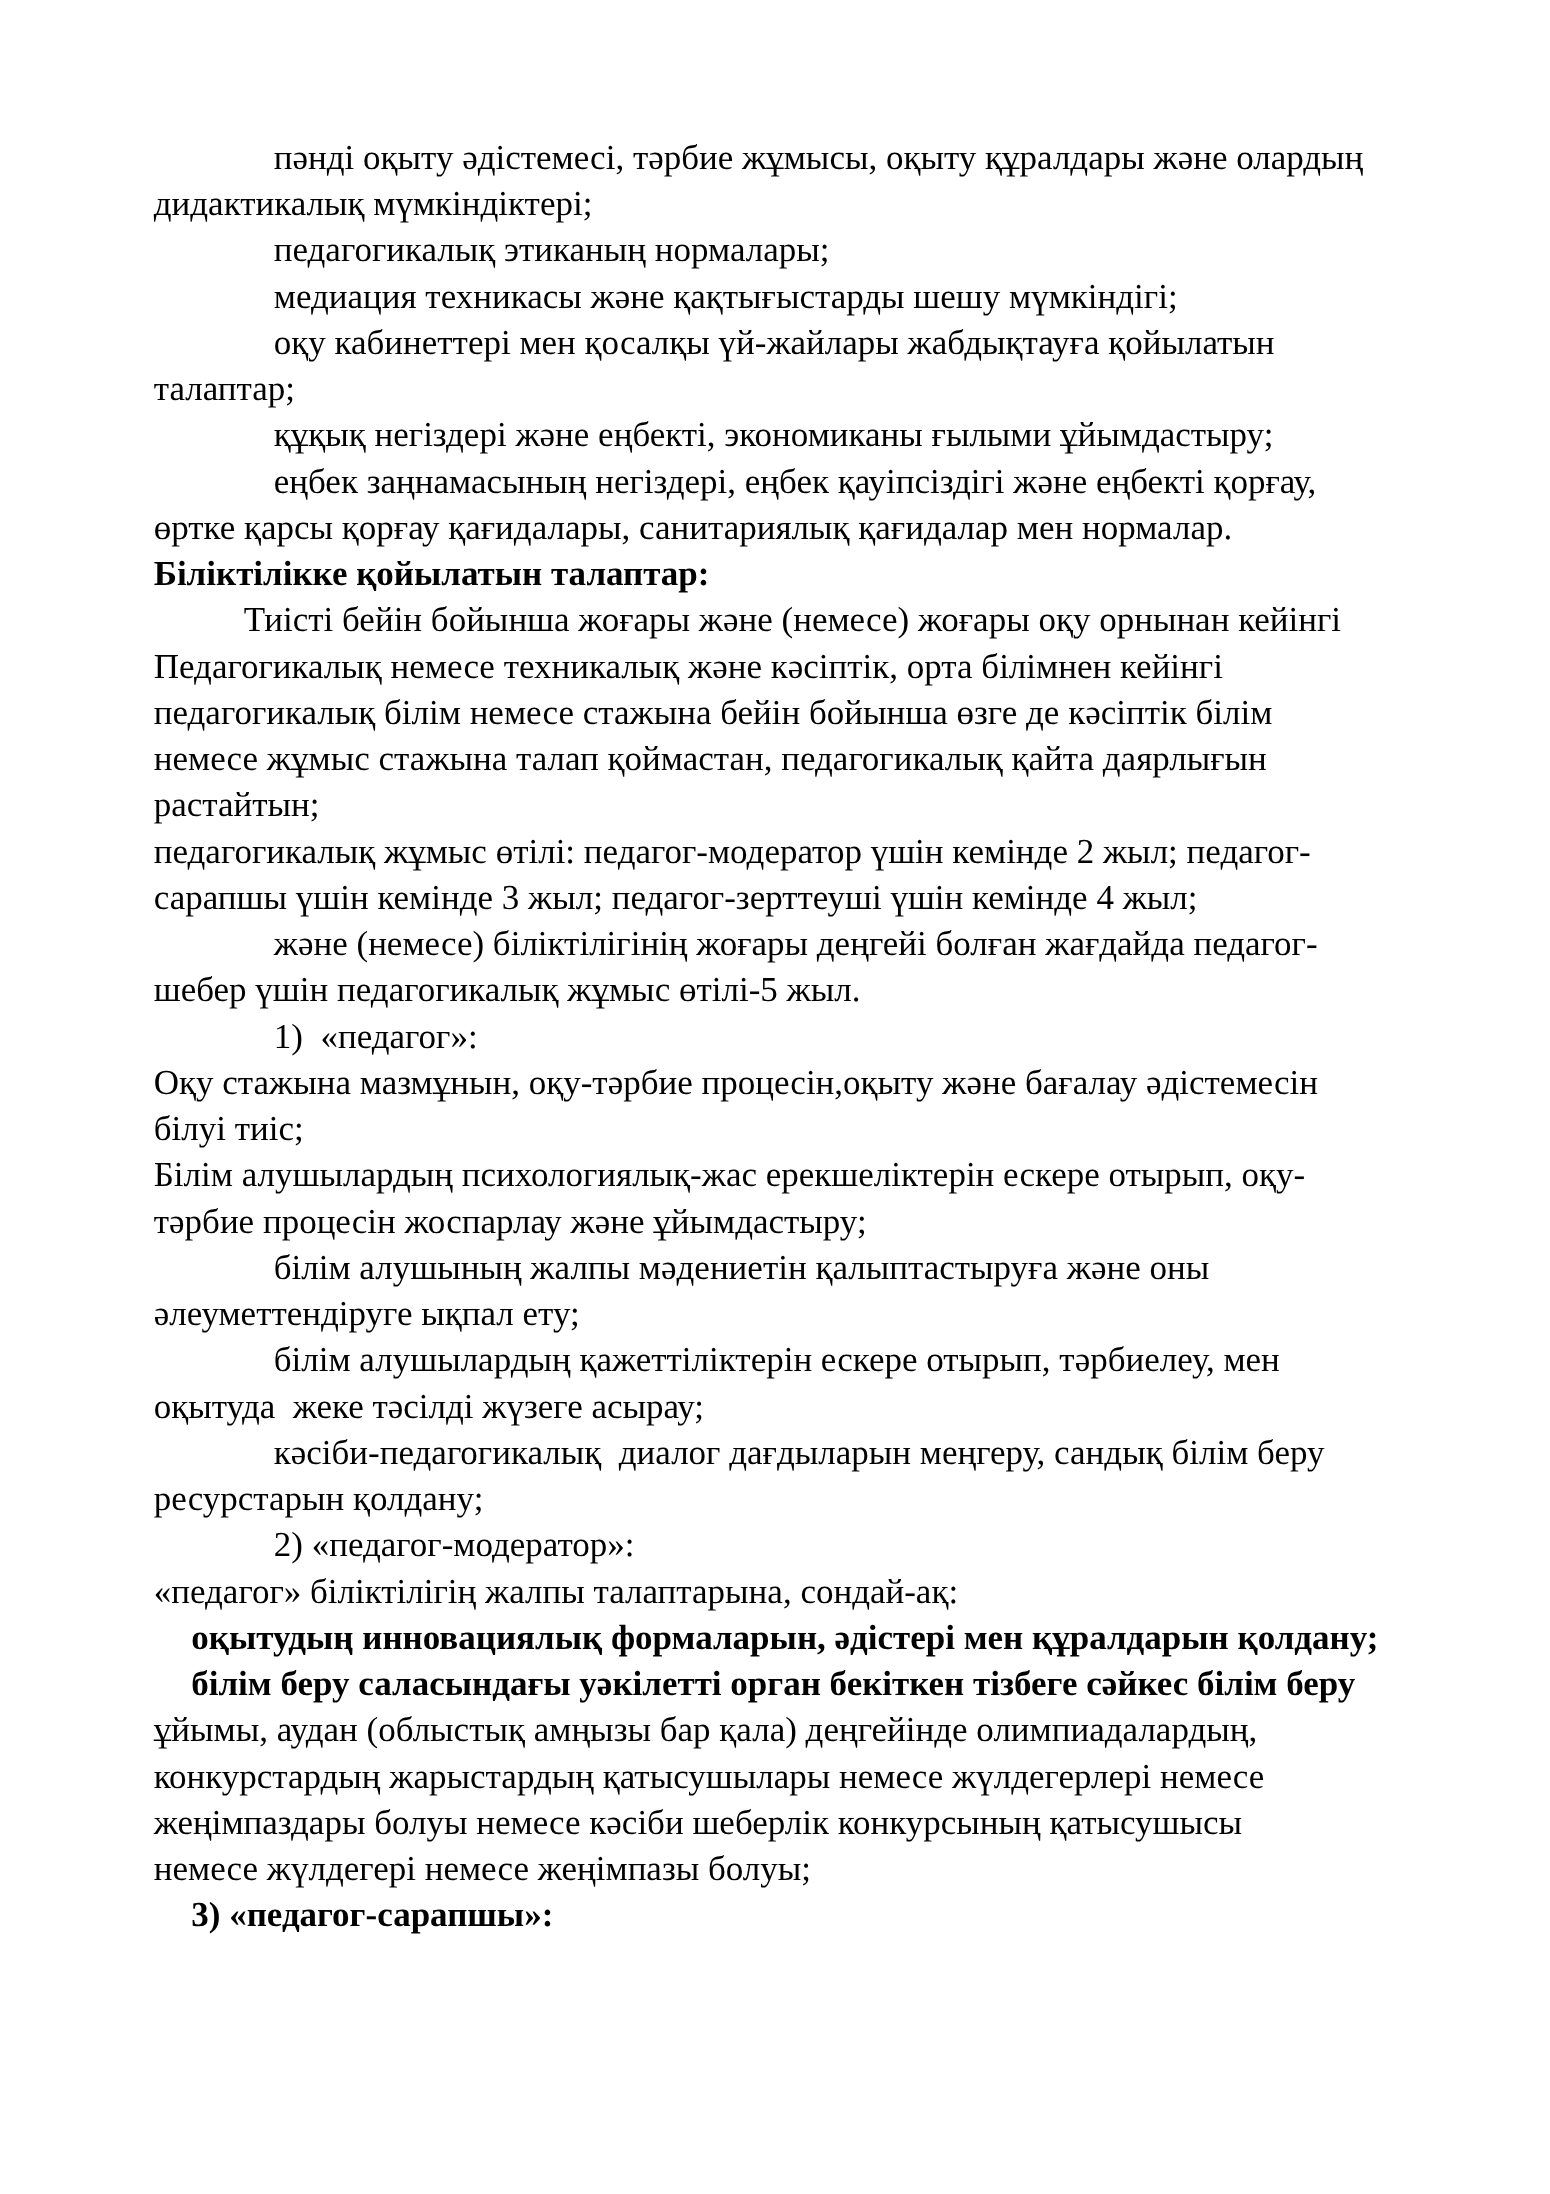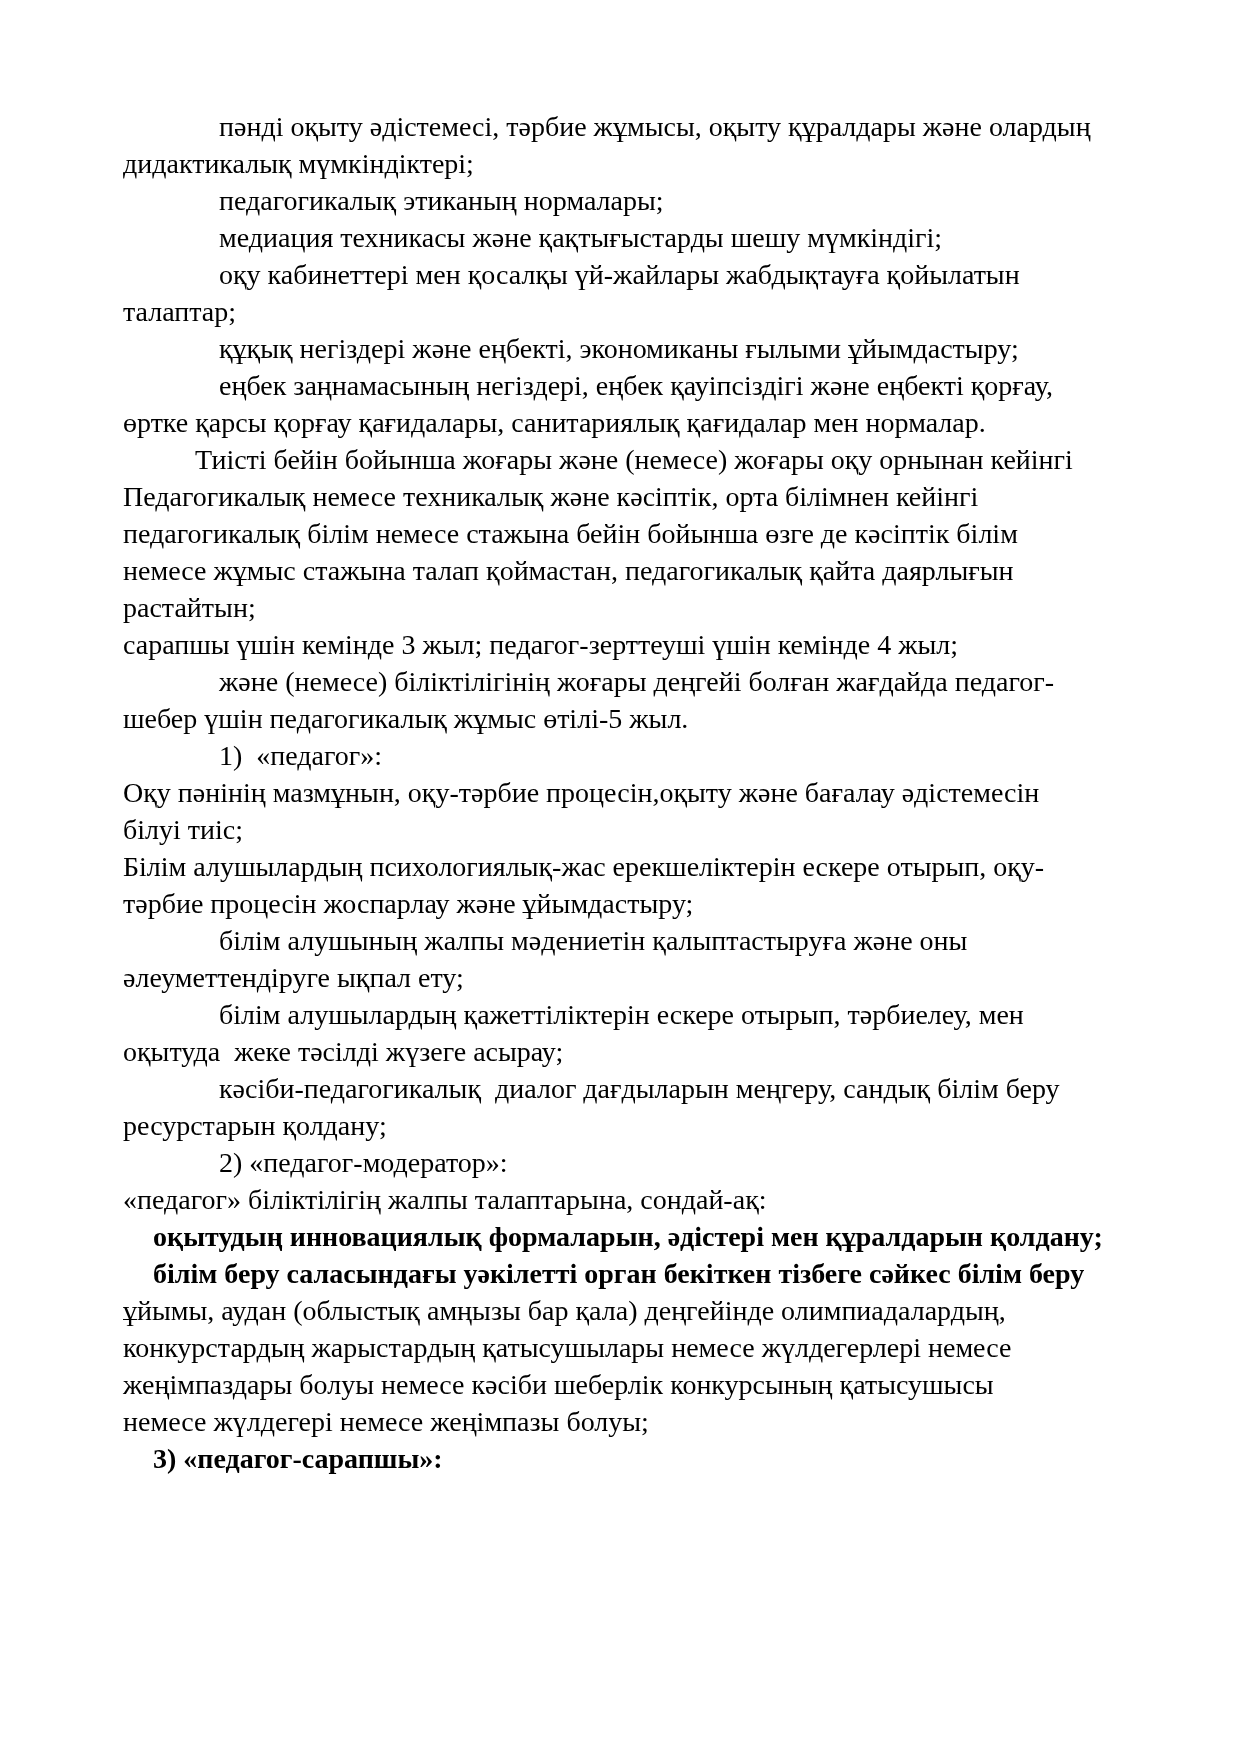--- a/index.html
+++ b/index.html
@@ -39,30 +39,32 @@
 <div class="page">
   <div class="line indent-lg">пәнді оқыту әдістемесі, тәрбие жұмысы, оқыту құралдары және олардың</div>
   <div class="line">дидактикалық мүмкіндіктері;</div>
   <div class="line indent-lg">педагогикалық этиканың нормалары;</div>
   <div class="line indent-lg">медиация техникасы және қақтығыстарды шешу мүмкіндігі;</div>
   <div class="line indent-lg">оқу кабинеттері мен қосалқы үй-жайлары жабдықтауға қойылатын</div>
   <div class="line">талаптар;</div>
   <div class="line indent-lg">құқық негіздері және еңбекті, экономиканы ғылыми ұйымдастыру;</div>
   <div class="line indent-lg">еңбек заңнамасының негіздері, еңбек қауіпсіздігі және еңбекті қорғау,</div>
   <div class="line">өртке қарсы қорғау қағидалары, санитариялық қағидалар мен нормалар.</div>
+  <div class="line bold">Біліктілікке қойылатын талаптар:</div>
   <div class="line indent-md">Тиісті бейін бойынша жоғары және (немесе) жоғары оқу орнынан кейінгі</div>
   <div class="line">Педагогикалық немесе техникалық және кәсіптік, орта білімнен кейінгі</div>
   <div class="line">педагогикалық білім немесе стажына бейін бойынша өзге де кәсіптік білім</div>
   <div class="line">немесе жұмыс стажына талап қоймастан, педагогикалық қайта даярлығын</div>
   <div class="line">растайтын;</div>
+  <div class="line">педагогикалық жұмыс өтілі: педагог-модератор үшін кемінде 2 жыл; педагог-</div>
   <div class="line">сарапшы үшін кемінде 3 жыл; педагог-зерттеуші үшін кемінде 4 жыл;</div>
   <div class="line indent-lg">және (немесе) біліктілігінің жоғары деңгейі болған жағдайда педагог-</div>
   <div class="line">шебер үшін педагогикалық жұмыс өтілі-5 жыл.</div>
   <div class="line indent-lg">1)  «педагог»:</div>
-  <div class="line">Оқу пәнінің мазмұнын, оқу-тәрбие процесін,оқыту және бағалау әдістемесін</div>
+  <div class="line">Оқу стажына мазмұнын, оқу-тәрбие процесін,оқыту және бағалау әдістемесін</div>
   <div class="line">білуі тиіс;</div>
   <div class="line">Білім алушылардың психологиялық-жас ерекшеліктерін ескере отырып, оқу-</div>
   <div class="line">тәрбие процесін жоспарлау және ұйымдастыру;</div>
   <div class="line indent-lg">білім алушының жалпы мәдениетін қалыптастыруға және оны</div>
   <div class="line">әлеуметтендіруге ықпал ету;</div>
   <div class="line indent-lg">білім алушылардың қажеттіліктерін ескере отырып, тәрбиелеу, мен</div>
   <div class="line">оқытуда  жеке тәсілді жүзеге асырау;</div>
   <div class="line indent-lg">кәсіби-педагогикалық  диалог дағдыларын меңгеру, сандық білім беру</div>
   <div class="line">ресурстарын қолдану;</div>
   <div class="line indent-lg">2) «педагог-модератор»:</div>

